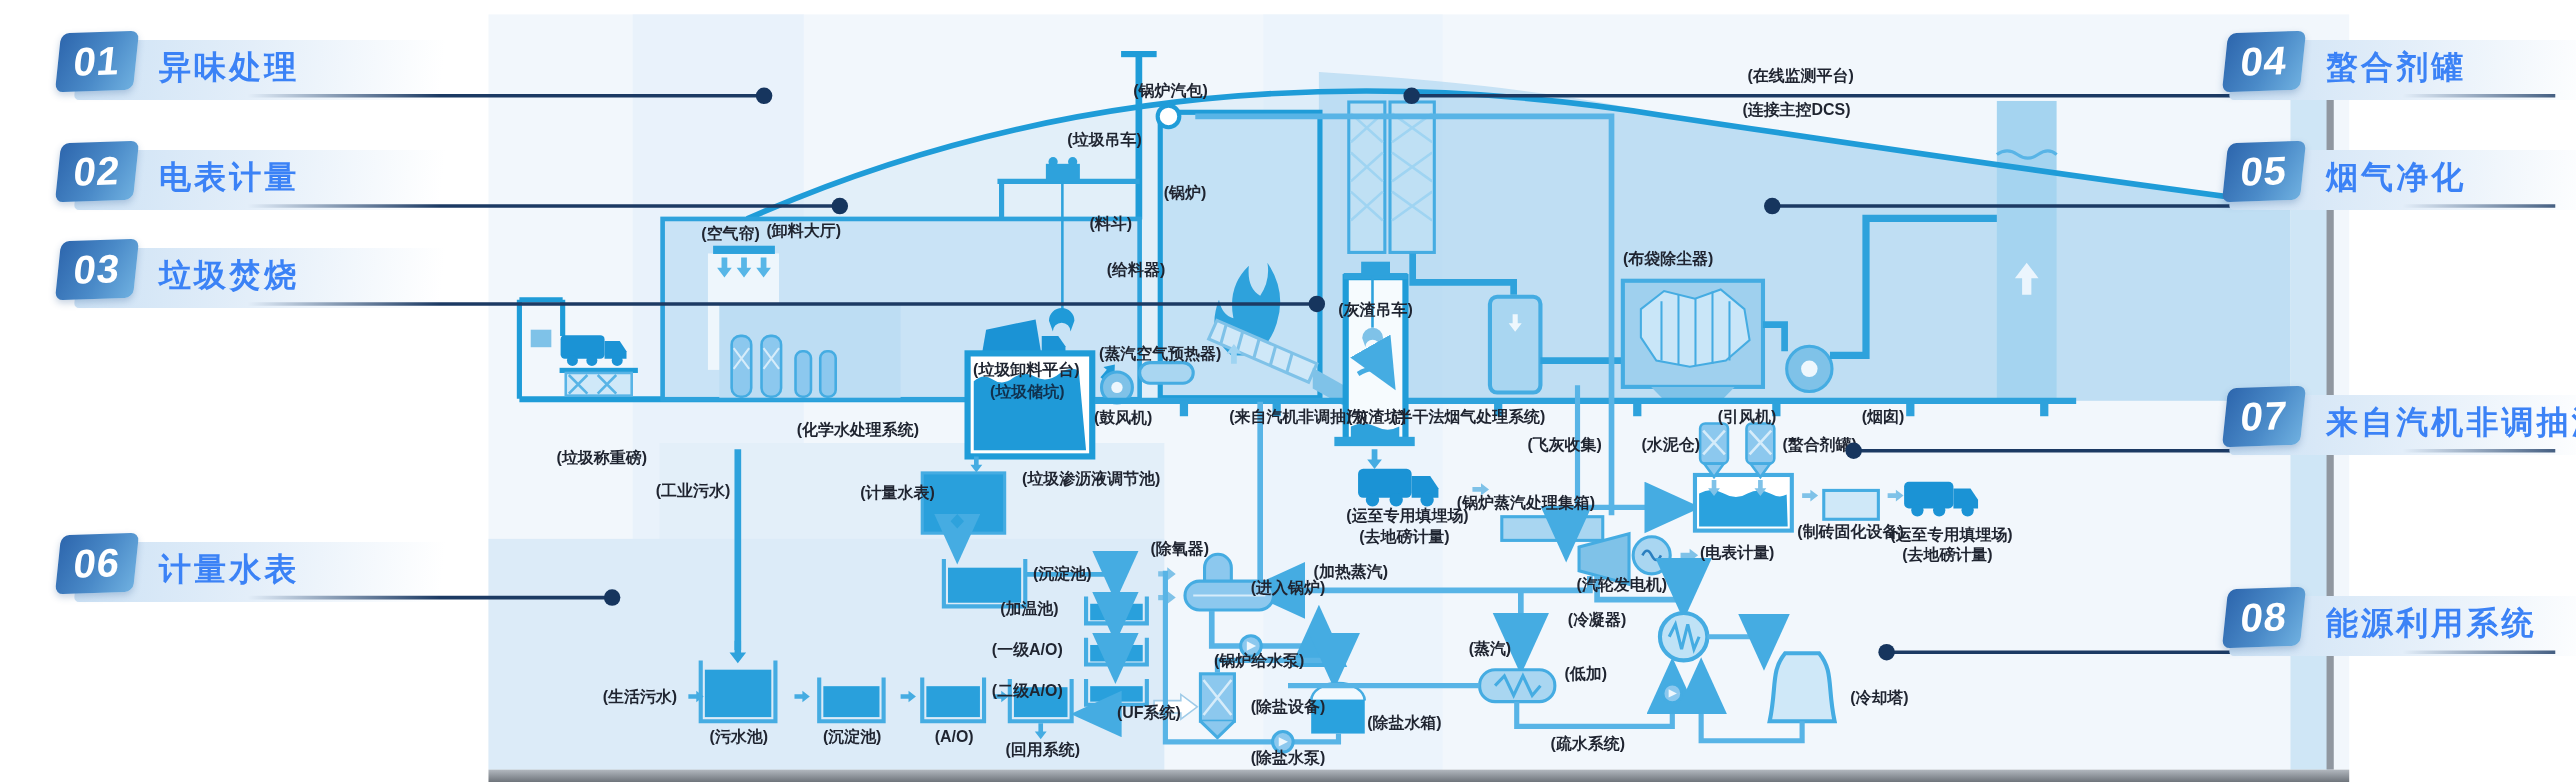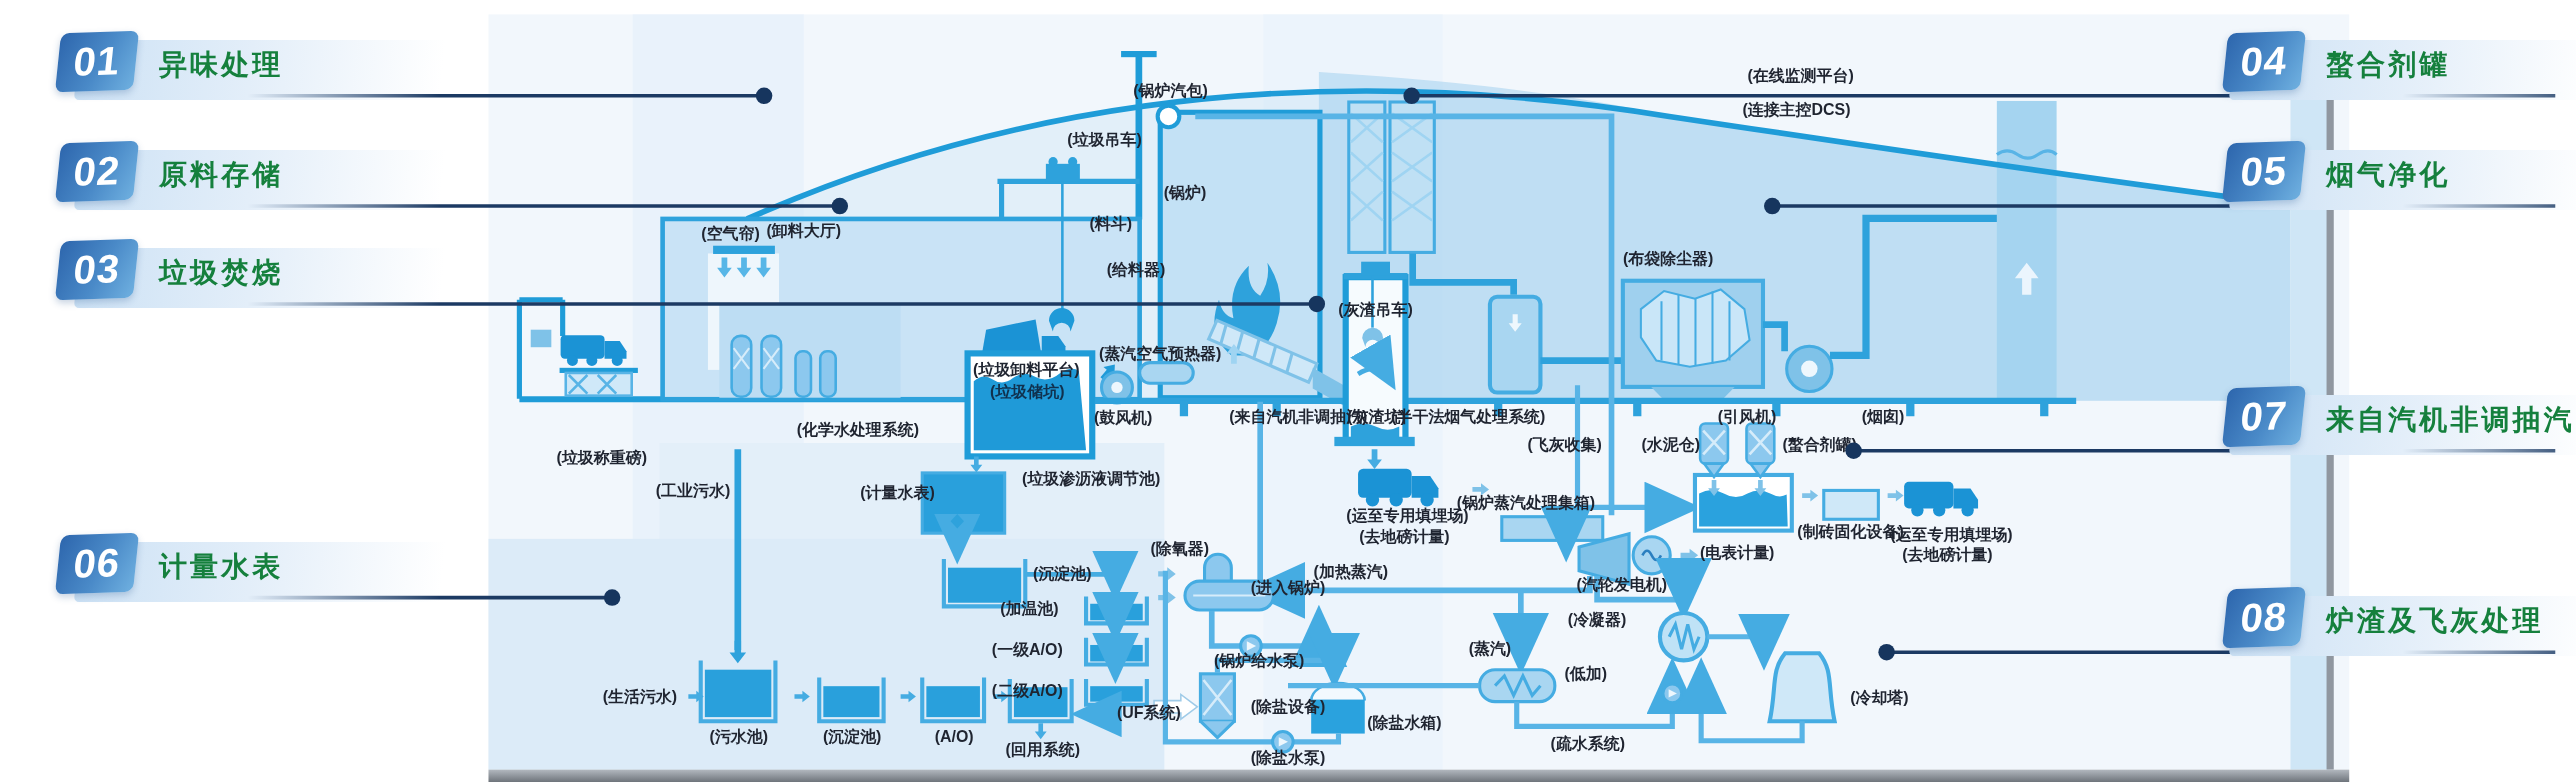--- a/index.html
+++ b/index.html
@@ -11,22 +11,22 @@
   .lg-item{position:absolute;width:464px;height:77px;}
   .lg-bar{position:absolute;left:18.5px;top:8.2px;width:385px;height:60px;border-radius:5.2px;
           transform:skewX(-6deg);
           background:linear-gradient(90deg,#cde2f5 0%,#e3eef9 45%,rgba(255,255,255,0) 95%);}
   .lg-box{position:absolute;left:0;top:0;width:78px;height:59px;border-radius:8.2px;
           transform:skew(-6deg,-2deg);
           background:linear-gradient(115deg,#2d66ad 0%,#4a8ac8 55%,#6fb0e0 100%);
           box-shadow:0 3.1px 7.2px rgba(30,80,140,.25);
           display:flex;align-items:center;justify-content:center;}
   .lg-num{font-size:40px;font-weight:700;color:#ffffff;letter-spacing:1px;}
-  .lg-title{position:absolute;left:101px;top:14.4px;font-size:28px;font-weight:700;
-            color:#15803d;letter-spacing:3.1px;white-space:nowrap;}
+  .lg-title{position:absolute;left:101px;top:14.4px;font-size:32px;font-weight:700;
+            color:#3b82f6;letter-spacing:3.1px;white-space:nowrap;}
   .lg-right .lg-bar{left:7.2px;}
   
   .dl{font:700 31px "Liberation Sans",sans-serif;fill:#1f2430;text-anchor:middle;}
   .dl-w{font:700 31px "Liberation Sans",sans-serif;fill:#10314e;text-anchor:middle;}
 </style>
 </head>
 <body>
 
 <div id="stage">
 
@@ -434,21 +434,21 @@
   <div class="lg-box">
         <span class="lg-num">01</span>
       </div>
   <div class="lg-title">异味处理</div>
 </div>
 <div class="lg-item" style="left:58px;top:142px;">
   <div class="lg-bar"></div>
   <div class="lg-box">
         <span class="lg-num">02</span>
       </div>
-  <div class="lg-title">原料存储</div>
+  <div class="lg-title">电表计量</div>
 </div>
 <div class="lg-item" style="left:58px;top:240px;">
   <div class="lg-bar"></div>
   <div class="lg-box">
         <span class="lg-num">03</span>
       </div>
   <div class="lg-title">垃圾焚烧</div>
 </div>
 <div class="lg-item" style="left:58px;top:534px;">
   <div class="lg-bar"></div>
@@ -477,17 +477,17 @@
   <div class="lg-box">
         <span class="lg-num">07</span>
       </div>
   <div class="lg-title">来自汽机非调抽汽</div>
 </div>
 <div class="lg-item lg-right" style="left:2225px;top:588px;">
   <div class="lg-bar"></div>
   <div class="lg-box">
         <span class="lg-num">08</span>
       </div>
-  <div class="lg-title">炉渣及飞灰处理</div>
+  <div class="lg-title">能源利用系统</div>
 </div>
 
 </div>
 
 
 </body></html>

